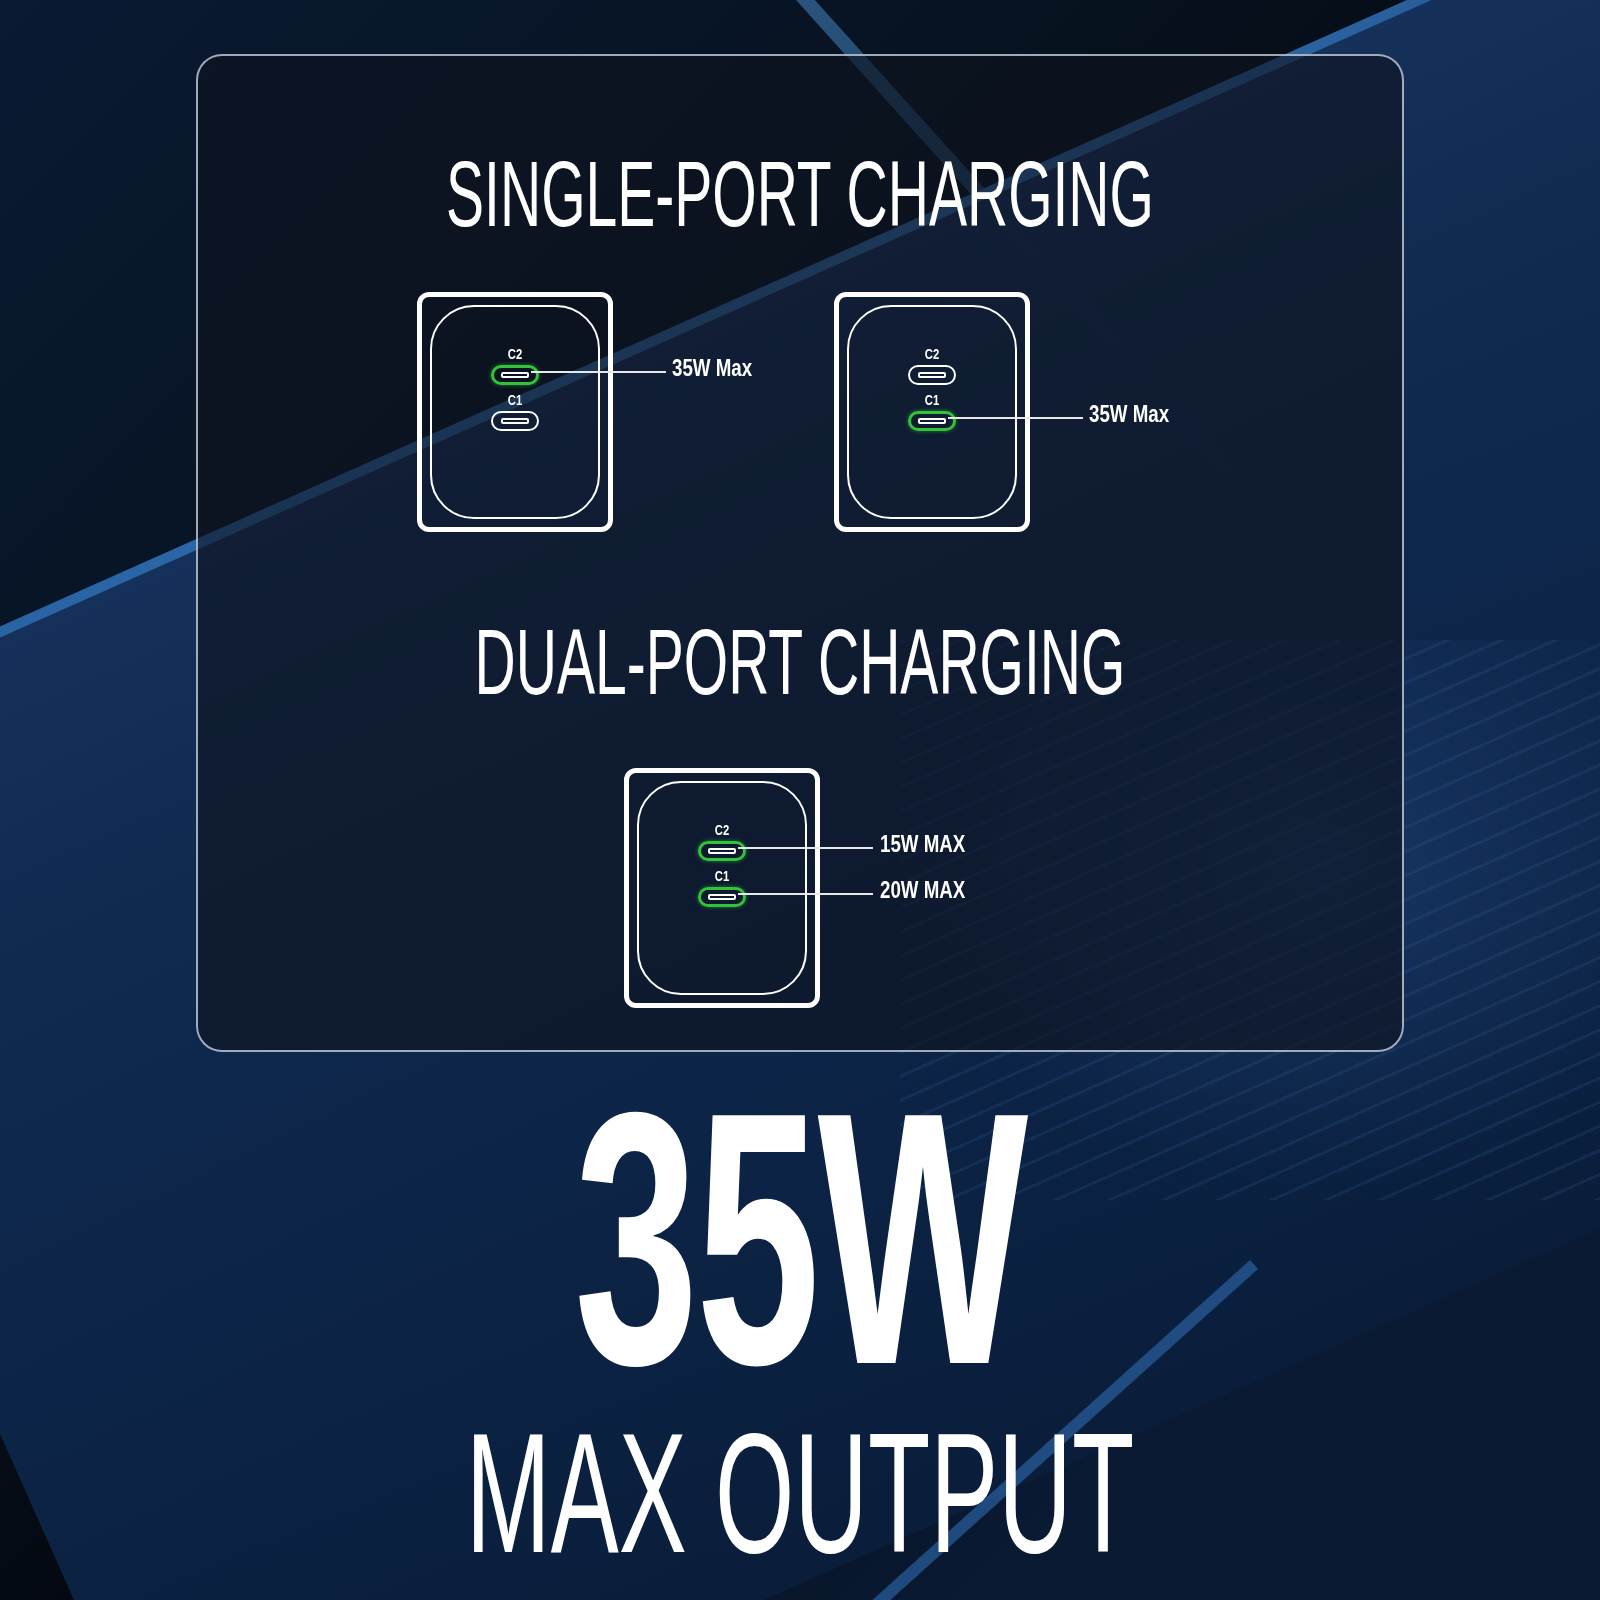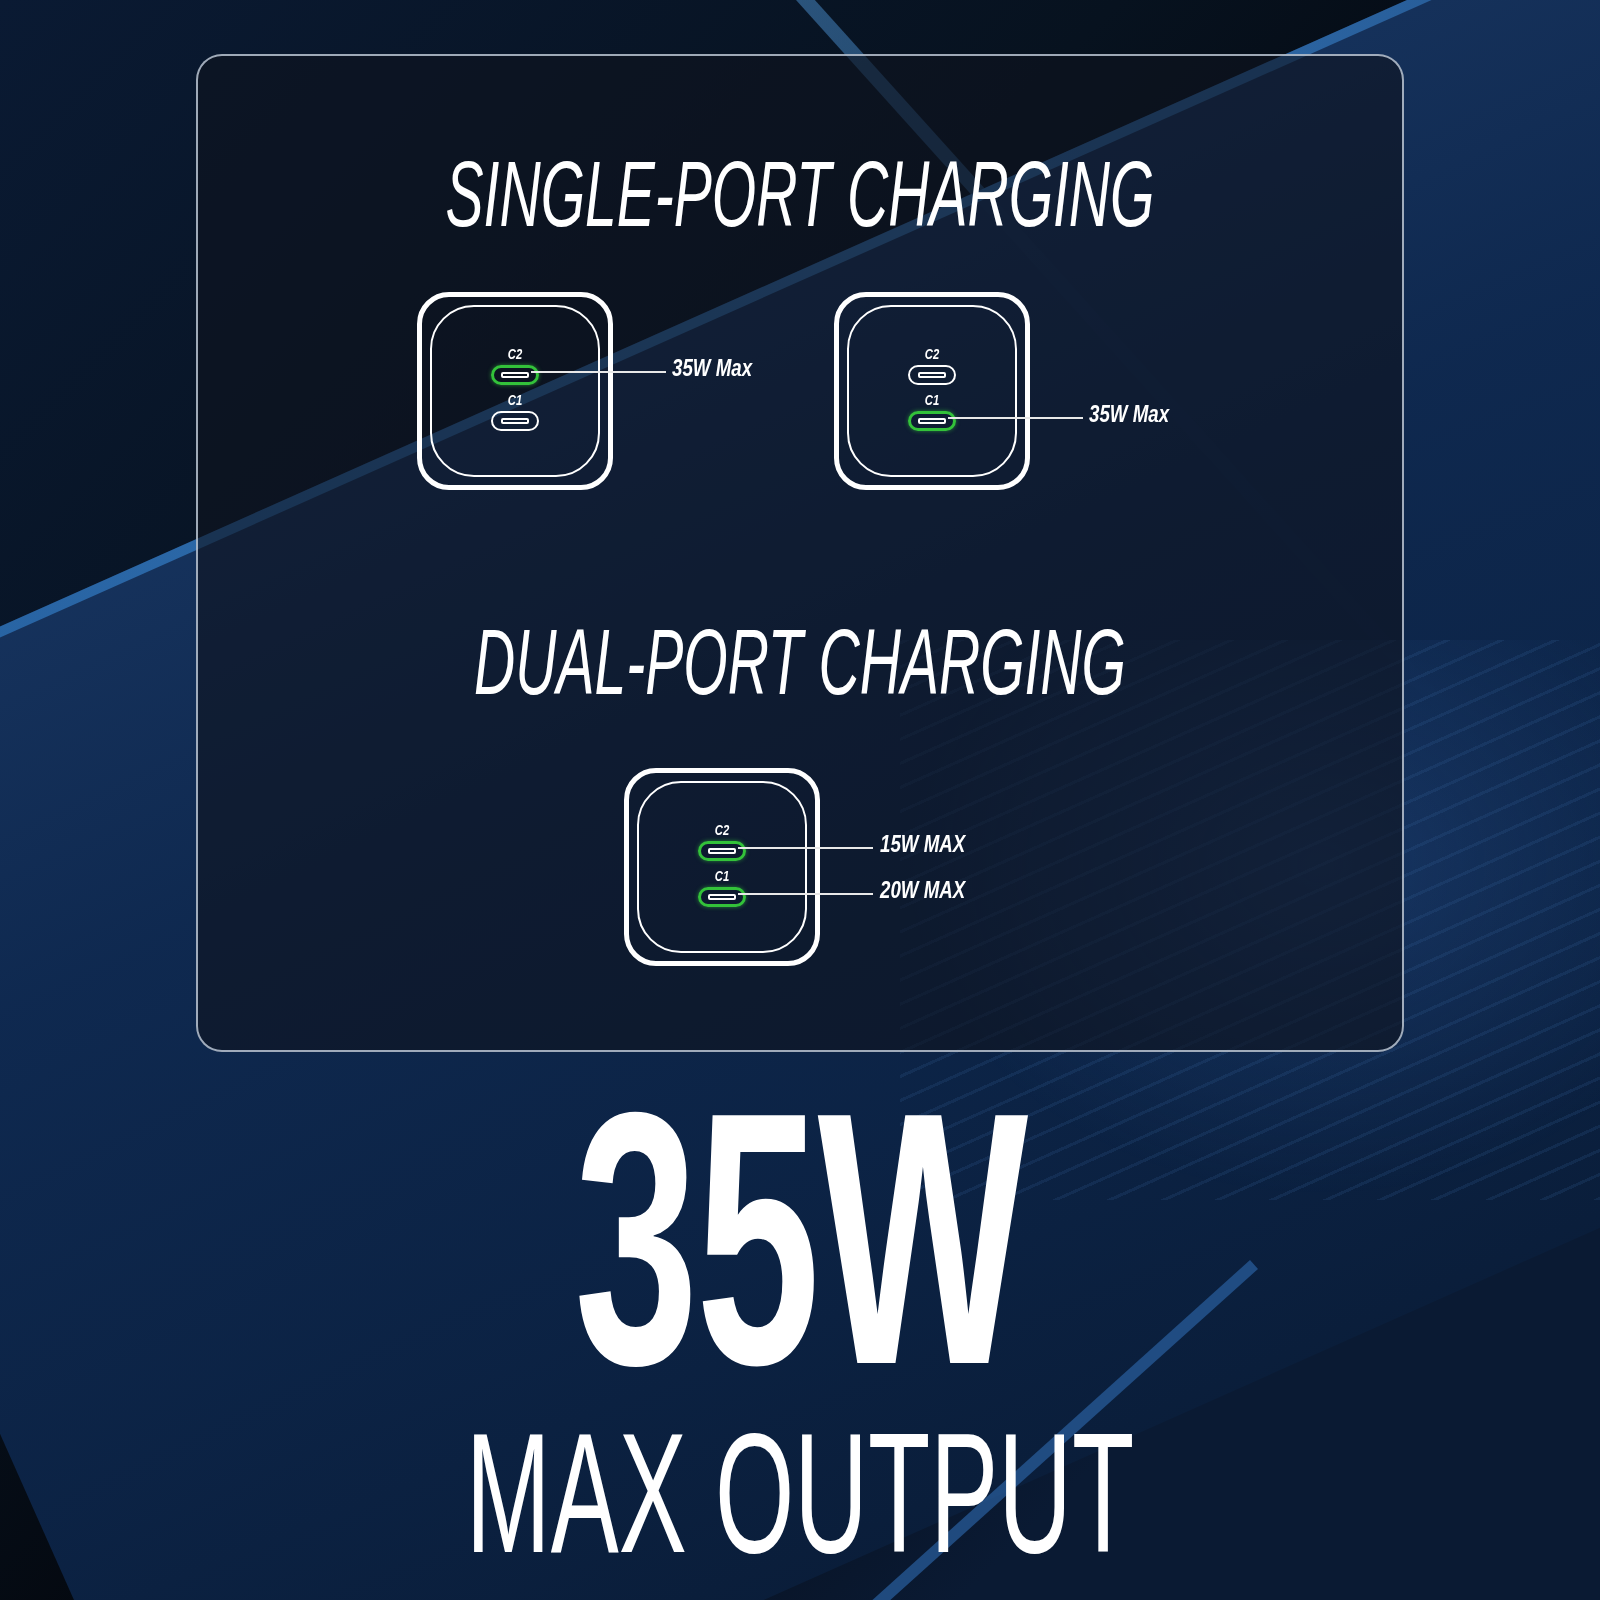--- a/index.html
+++ b/index.html
@@ -22,31 +22,31 @@
     .bg-diag2 { position: absolute; left: 1250px; top: 1260px; width: 12px; height: 600px;
       background: #2a5fa0; transform: rotate(48deg); transform-origin: 0 0; opacity: 0.7; }
     .bg-circuit { position: absolute; right: 0; top: 640px; width: 700px; height: 560px;
       background:
         repeating-linear-gradient(-24deg, rgba(60,110,170,0.18) 0 3px, transparent 3px 22px),
         radial-gradient(ellipse at 60% 40%, rgba(40,80,140,0.45), transparent 70%);
       opacity: 0.9; }
 
     .panel { position: absolute; left: 196px; top: 54px; width: 1208px; height: 998px;
       border: 2px solid rgba(210,220,235,0.75); border-radius: 26px;
-      background: rgba(14,20,30,0.62); font-style: italic; }
+      background: rgba(14,20,30,0.62); }
 
     .heading { position: absolute; left: 0; width: 100%; text-align: center;
       font-family: "Liberation Sans Narrow", "Liberation Sans", sans-serif;
       font-weight: 400; color: #fff; letter-spacing: 0px;
       transform: scaleX(0.62); transform-origin: center; }
     .heading-single { top: 88px; font-size: 92px; line-height: 100px; }
     .heading-dual { top: 556px; font-size: 92px; line-height: 100px; }
 
-    .charger { position: absolute; width: 196px; height: 198px; border: 5px solid #fff;
-      border-radius: 32px; }
+    .charger { position: absolute; width: 196px; height: 240px; border: 5px solid #fff;
+      border-radius: 12px; }
     .charger-inner { position: absolute; left: 8px; top: 8px; right: 8px; bottom: 8px;
       border: 2px solid #fff; border-radius: 44px; }
     .port-label { position: absolute; width: 60px; text-align: center; font-size: 15px;
       font-weight: 700; color: #fff; transform: scaleX(0.75); }
     .port { position: absolute; width: 48px; height: 20px; border: 2px solid #fff;
       border-radius: 11px; }
     .port.active { border: 3px solid #33c23a; box-shadow: 0 0 4px rgba(51,194,58,0.6); }
     .port-slot { position: absolute; left: 8px; right: 8px; top: 5px; height: 6px;
       border: 2px solid #fff; border-radius: 2px; background: transparent; }
     .port.active .port-slot { top: 4px; left: 7px; right: 7px; }

